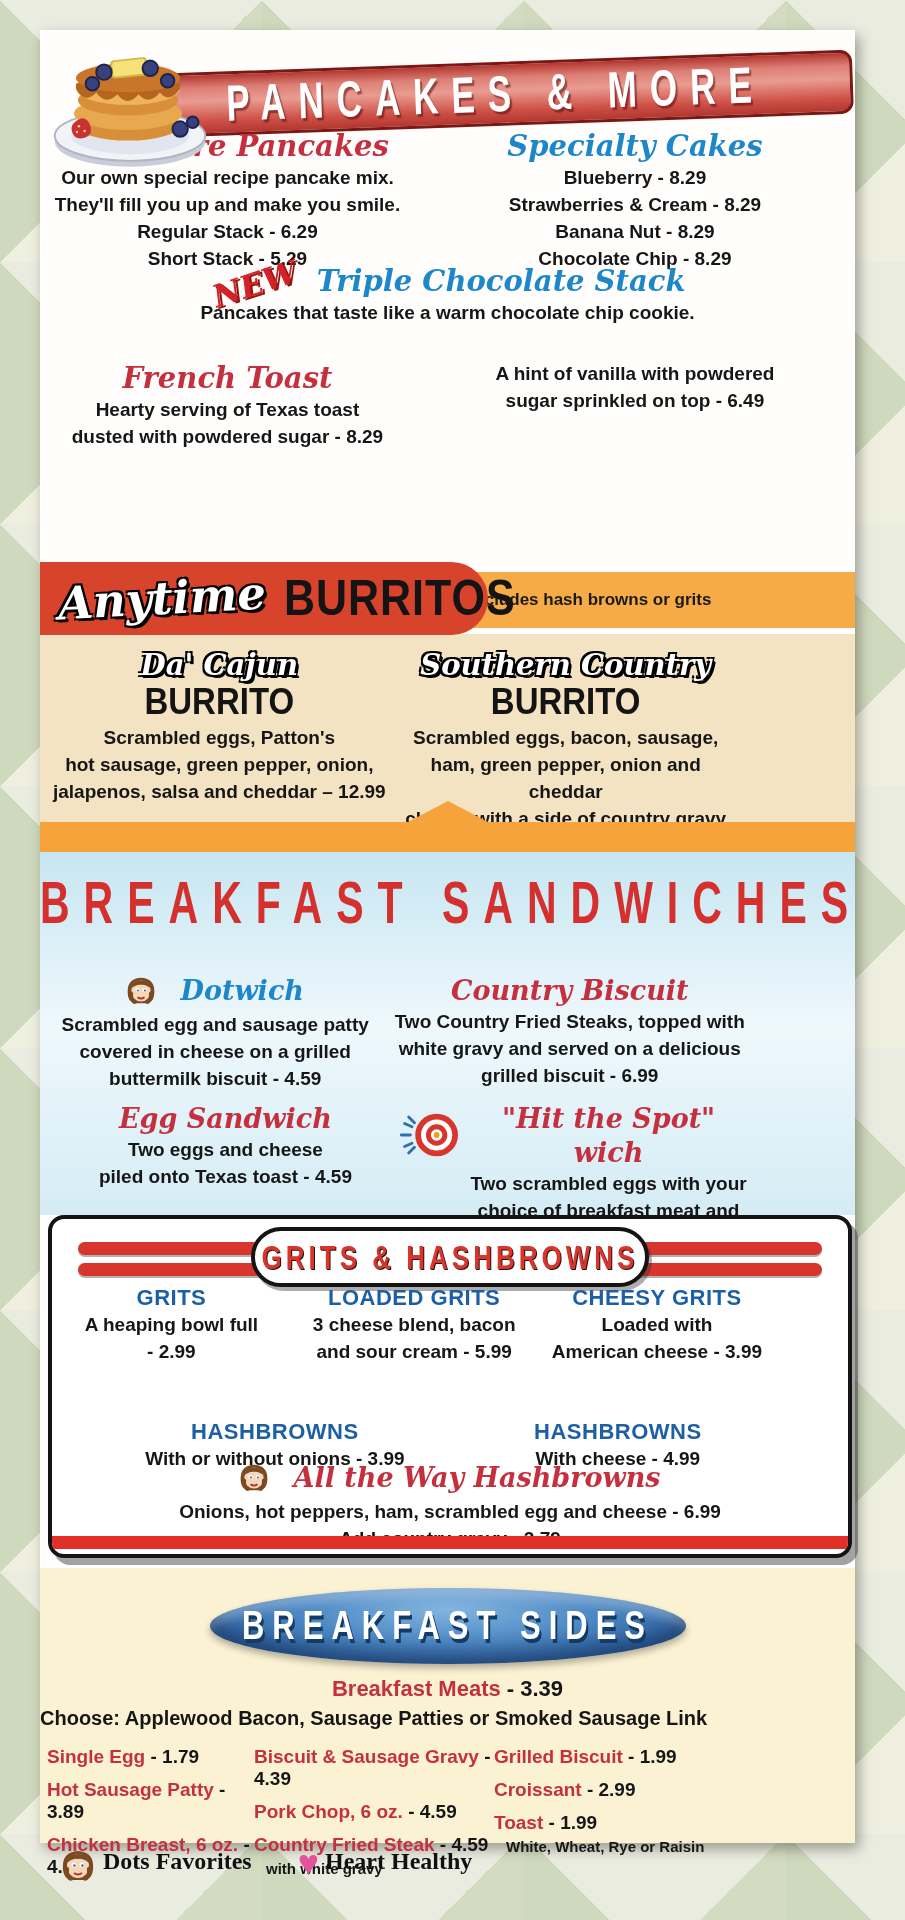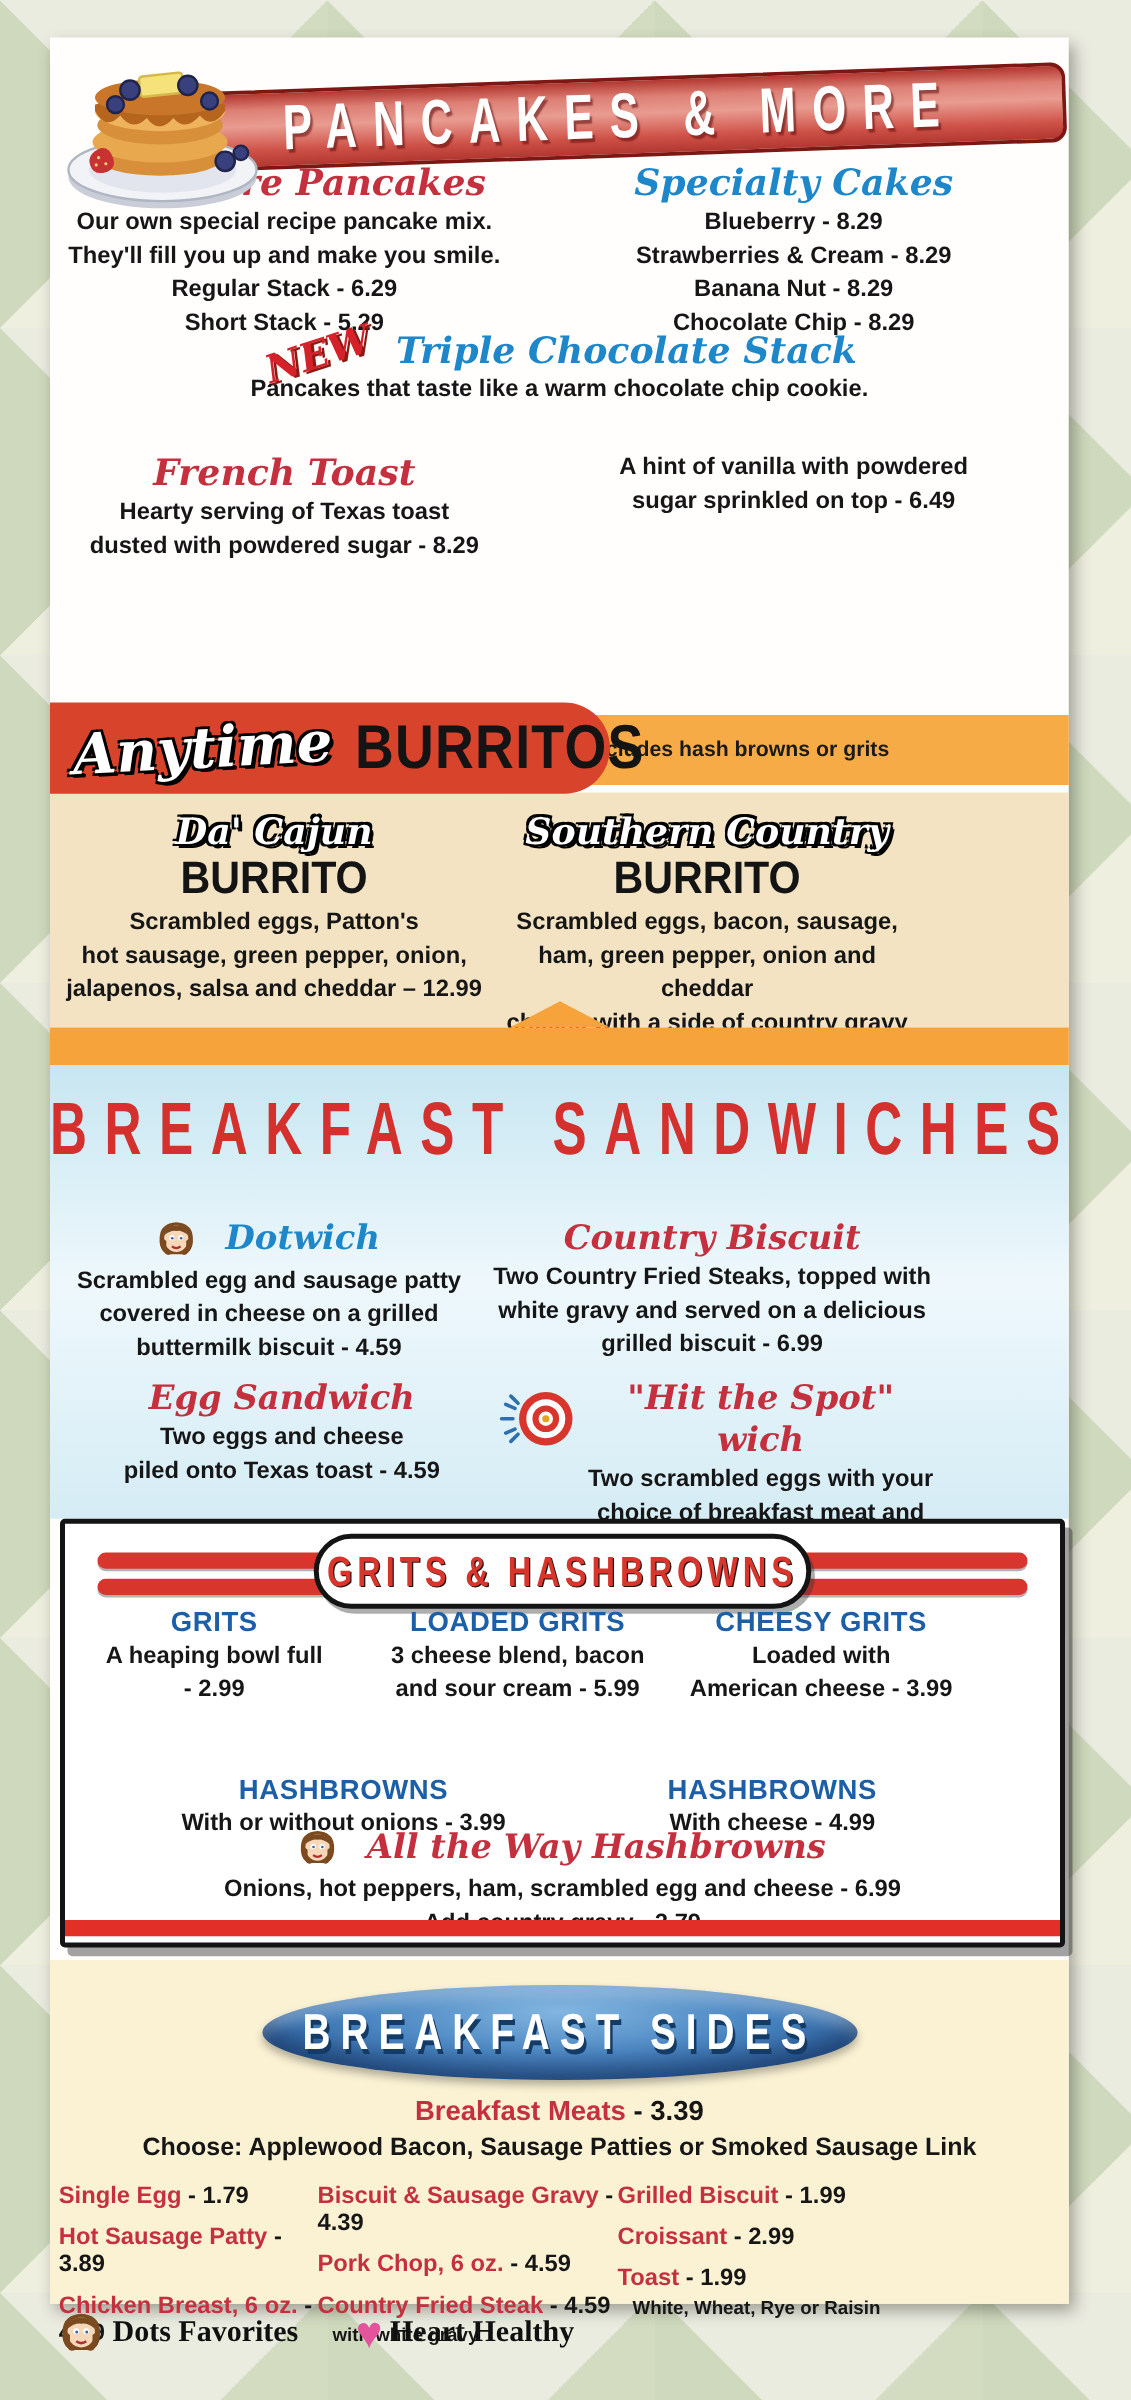--- a/index.html
+++ b/index.html
@@ -66,21 +66,21 @@
   .sw { position:absolute; left:0; right:0; display:grid; grid-template-columns:43% 44% 13%; }
   .sw.r1 { top:122px; } .sw.r2 { top:250px;padding-left:13px; }
   .title-row { display:flex; align-items:center; justify-content:center; gap:24px; margin-bottom:3px; }
   .script.md { font-size:27px; line-height:34px; }
   .dot-icon { width:30px; height:32px; }
   .hit-wrap { display:flex; align-items:flex-start; justify-content:center; gap:6px; }
   .target-icon { width:74px; height:62px; margin-top:2px; }
 
   
   .s-grits { position:absolute; top:1185px; left:8px; width:804px; height:343px; background:#fff;
-    border:4px solid #141414; border-radius:4px; box-shadow:6px 7px 0 rgba(50,50,50,.45); overflow:hidden; }
+    border:4px solid #141414; border-radius:16px; box-shadow:6px 7px 0 rgba(50,50,50,.45); overflow:hidden; }
   .g-head { position:absolute; top:8px; left:0; right:0; height:62px; }
   .stripes { position:absolute; top:15px; }
   .stripes i { display:block; height:13px; background:#d8352c; border-radius:7px; margin-bottom:8px;
     box-shadow:0 2px 0 rgba(0,0,0,.3); }
   .stripes.sl { left:26px; width:192px; } .stripes.sr { right:26px; width:192px; }
   .g-pill { position:absolute; left:50%; transform:translateX(-50%); top:0; width:398px; height:60px;
     background:#fff; border:4px solid #141414; border-radius:32px; display:flex; align-items:center;
     justify-content:center; box-shadow:3px 4px 0 rgba(50,50,50,.4); }
   .g-pill span { display:inline-block; transform:scaleY(1.3); font-size:26px; letter-spacing:4px;
     font-weight:bold; color:#d8352c; text-transform:uppercase; white-space:nowrap;
@@ -94,28 +94,28 @@
 
   
   .s-sides { position:absolute; top:1538px; left:0; right:0; bottom:0; background:#fbf2d4; }
   .oval { width:476px; height:76px; margin:20px auto 0; border-radius:50%;
     background:radial-gradient(ellipse at 50% 28%, #83b6e0 0%, #4a86c2 46%, #1d4e8c 100%);
     display:flex; align-items:center; justify-content:center;
     box-shadow:0 4px 7px rgba(0,0,0,.3), inset 0 -12px 18px rgba(0,10,40,.35), inset 0 8px 10px rgba(255,255,255,.3); }
   .oval span { display:inline-block; transform:scaleY(1.3); color:#fff; font-weight:bold; font-size:31px;
     letter-spacing:8px; text-transform:uppercase; white-space:nowrap; text-shadow:2px 3px 0 #143a66; }
   .meats { text-align:center; margin-top:12px; font-weight:bold; font-size:22px; }
-  .choose { text-align:center; margin-top:5px; font-weight:bold; font-size:20px; color:#161616; }
+  .choose { margin-top:5px; font-weight:bold; font-size:20px; color:#161616; }
   .rname { color:#c5303f; font-weight:bold; } .rprice { color:#161616; font-weight:bold; }
   .side-cols { display:grid; grid-template-columns:207px 240px auto; padding:16px 0 0 7px; }
   .si { font-size:19px; line-height:22px; margin-bottom:11px; }
   .sub { font-weight:bold; font-size:15px; color:#161616; margin:-7px 0 8px 12px; }
 
   
-  .legend { position:absolute; left:48px; top:1848px; display:flex; align-items:center;
+  .legend { position:absolute; left:61px; top:1848px; display:flex; 
     font-family:"Liberation Serif", serif; font-weight:bold; font-size:24px; color:#101010; }
   .legend .dot-icon { width:34px; height:36px; margin-right:8px; }
   .heart-glyph { color:#e2559c; font-size:36px; line-height:30px; margin:0 6px 0 46px; }
 </style>
 </head>
 <body>
 
 <div class="stage">
   <div class="page">
 

